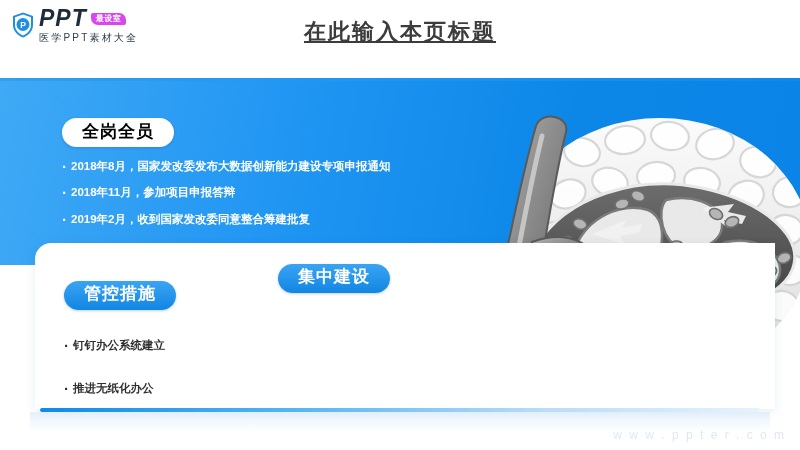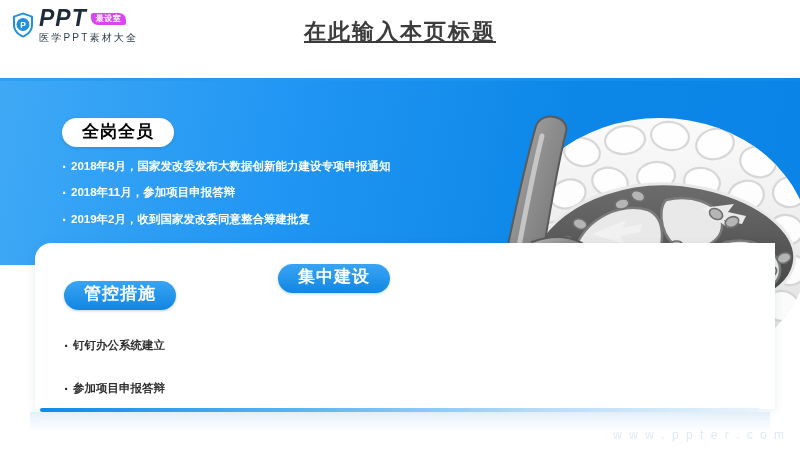--- a/index.html
+++ b/index.html
@@ -381,21 +381,21 @@
       <li>2018年8月，国家发改委发布大数据创新能力建设专项申报通知</li>
       <li>2018年11月，参加项目申报答辩</li>
       <li>2019年2月，收到国家发改委同意整合筹建批复</li>
     </ul>
   </div>
 
   <div class="block block-left">
     <div class="pill pill-blue">管控措施</div>
     <ul class="bullets bullets-on-white">
       <li>钉钉办公系统建立</li>
-      <li>参加项目申报答辩</li>
+      <li>推进无纸化办公</li>
     </ul>
   </div>
 
   <div class="block block-right">
     <div class="pill pill-blue">集中建设</div>
   </div>
 
   <div class="watermark">w w w . p p t e r . c o m</div>
 
 </div>

